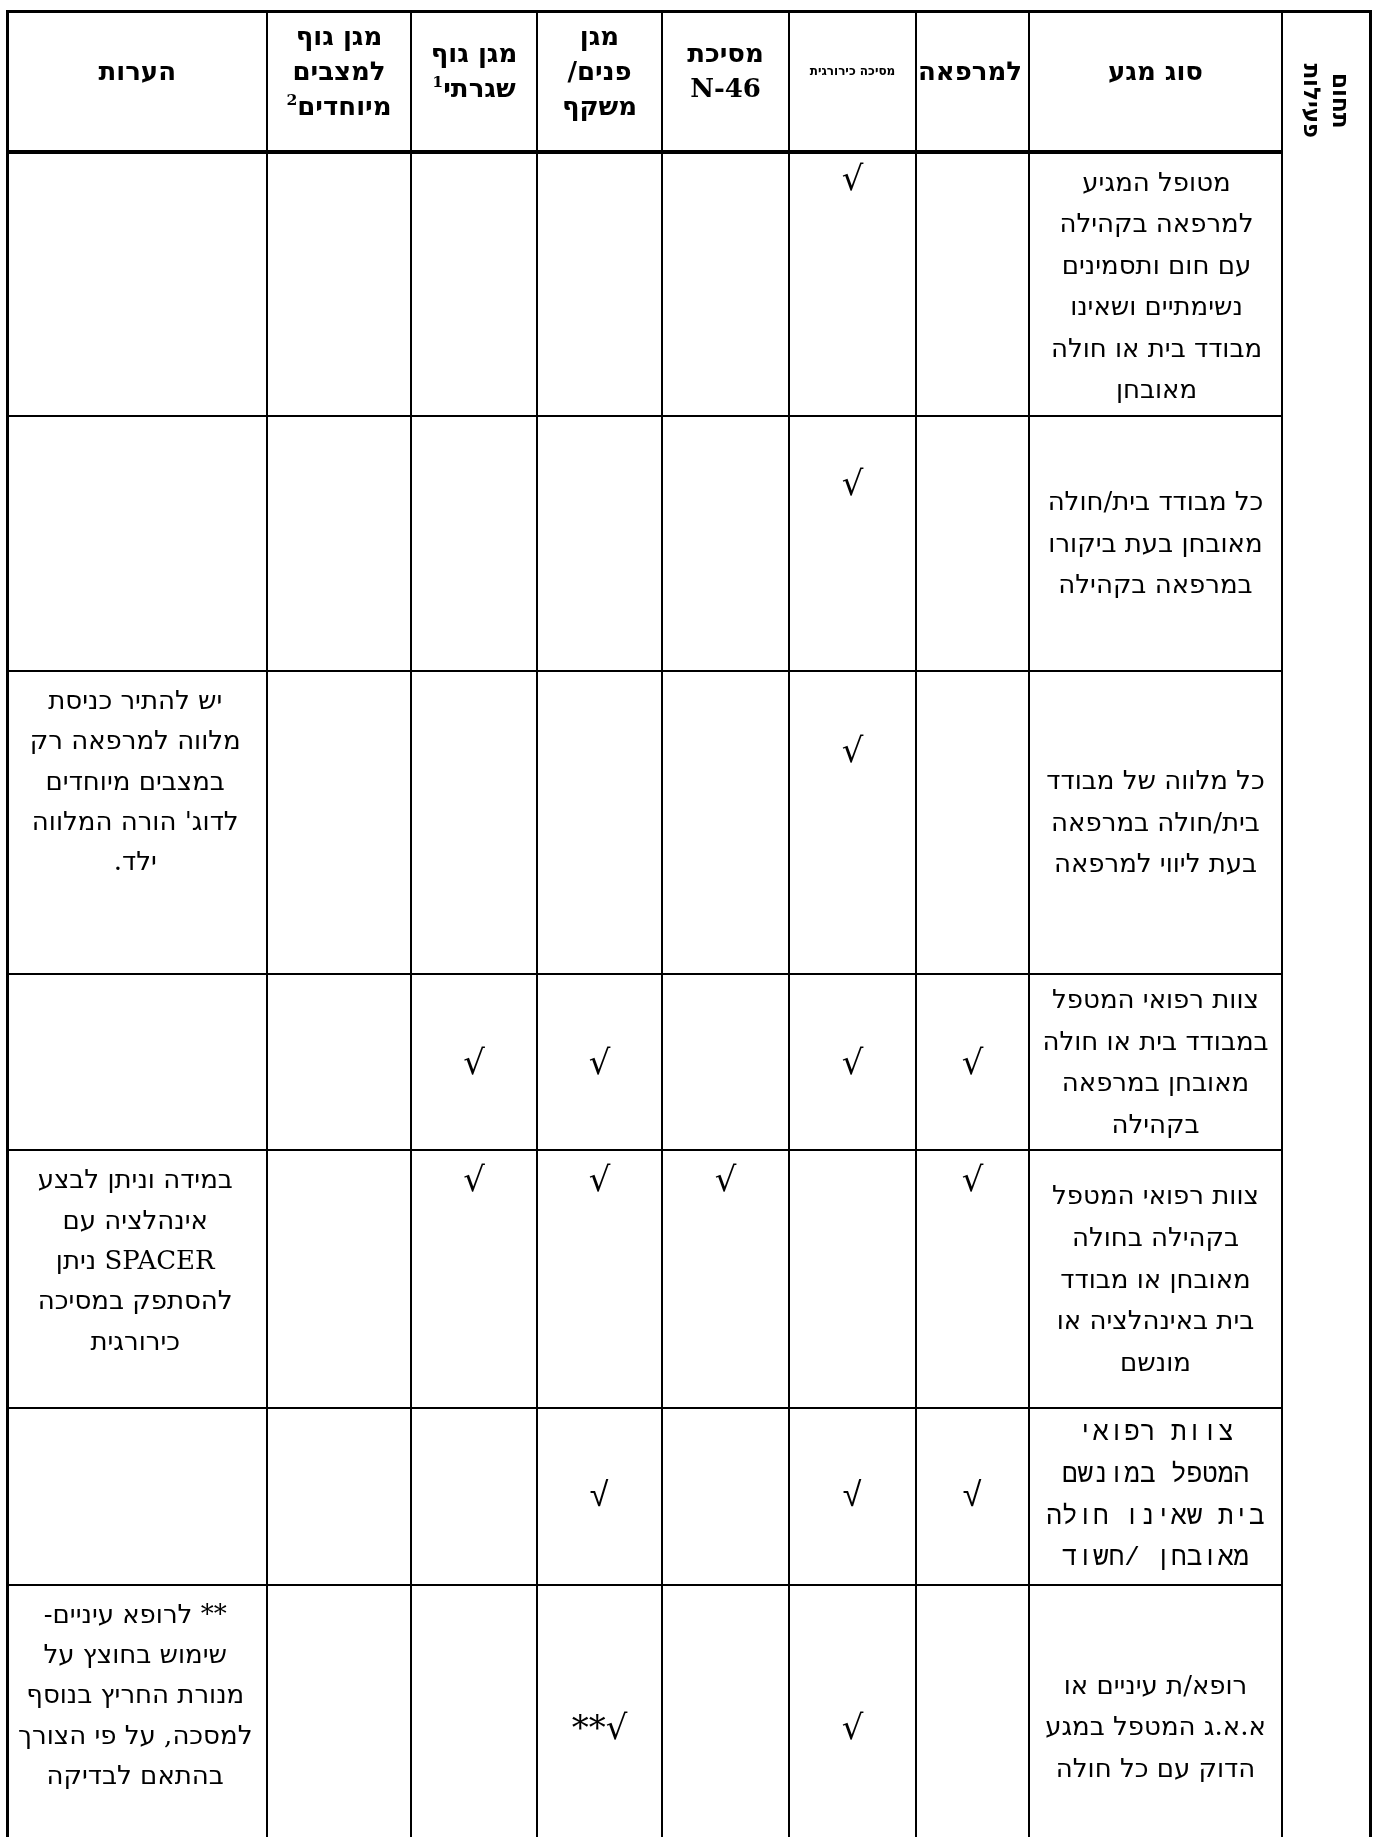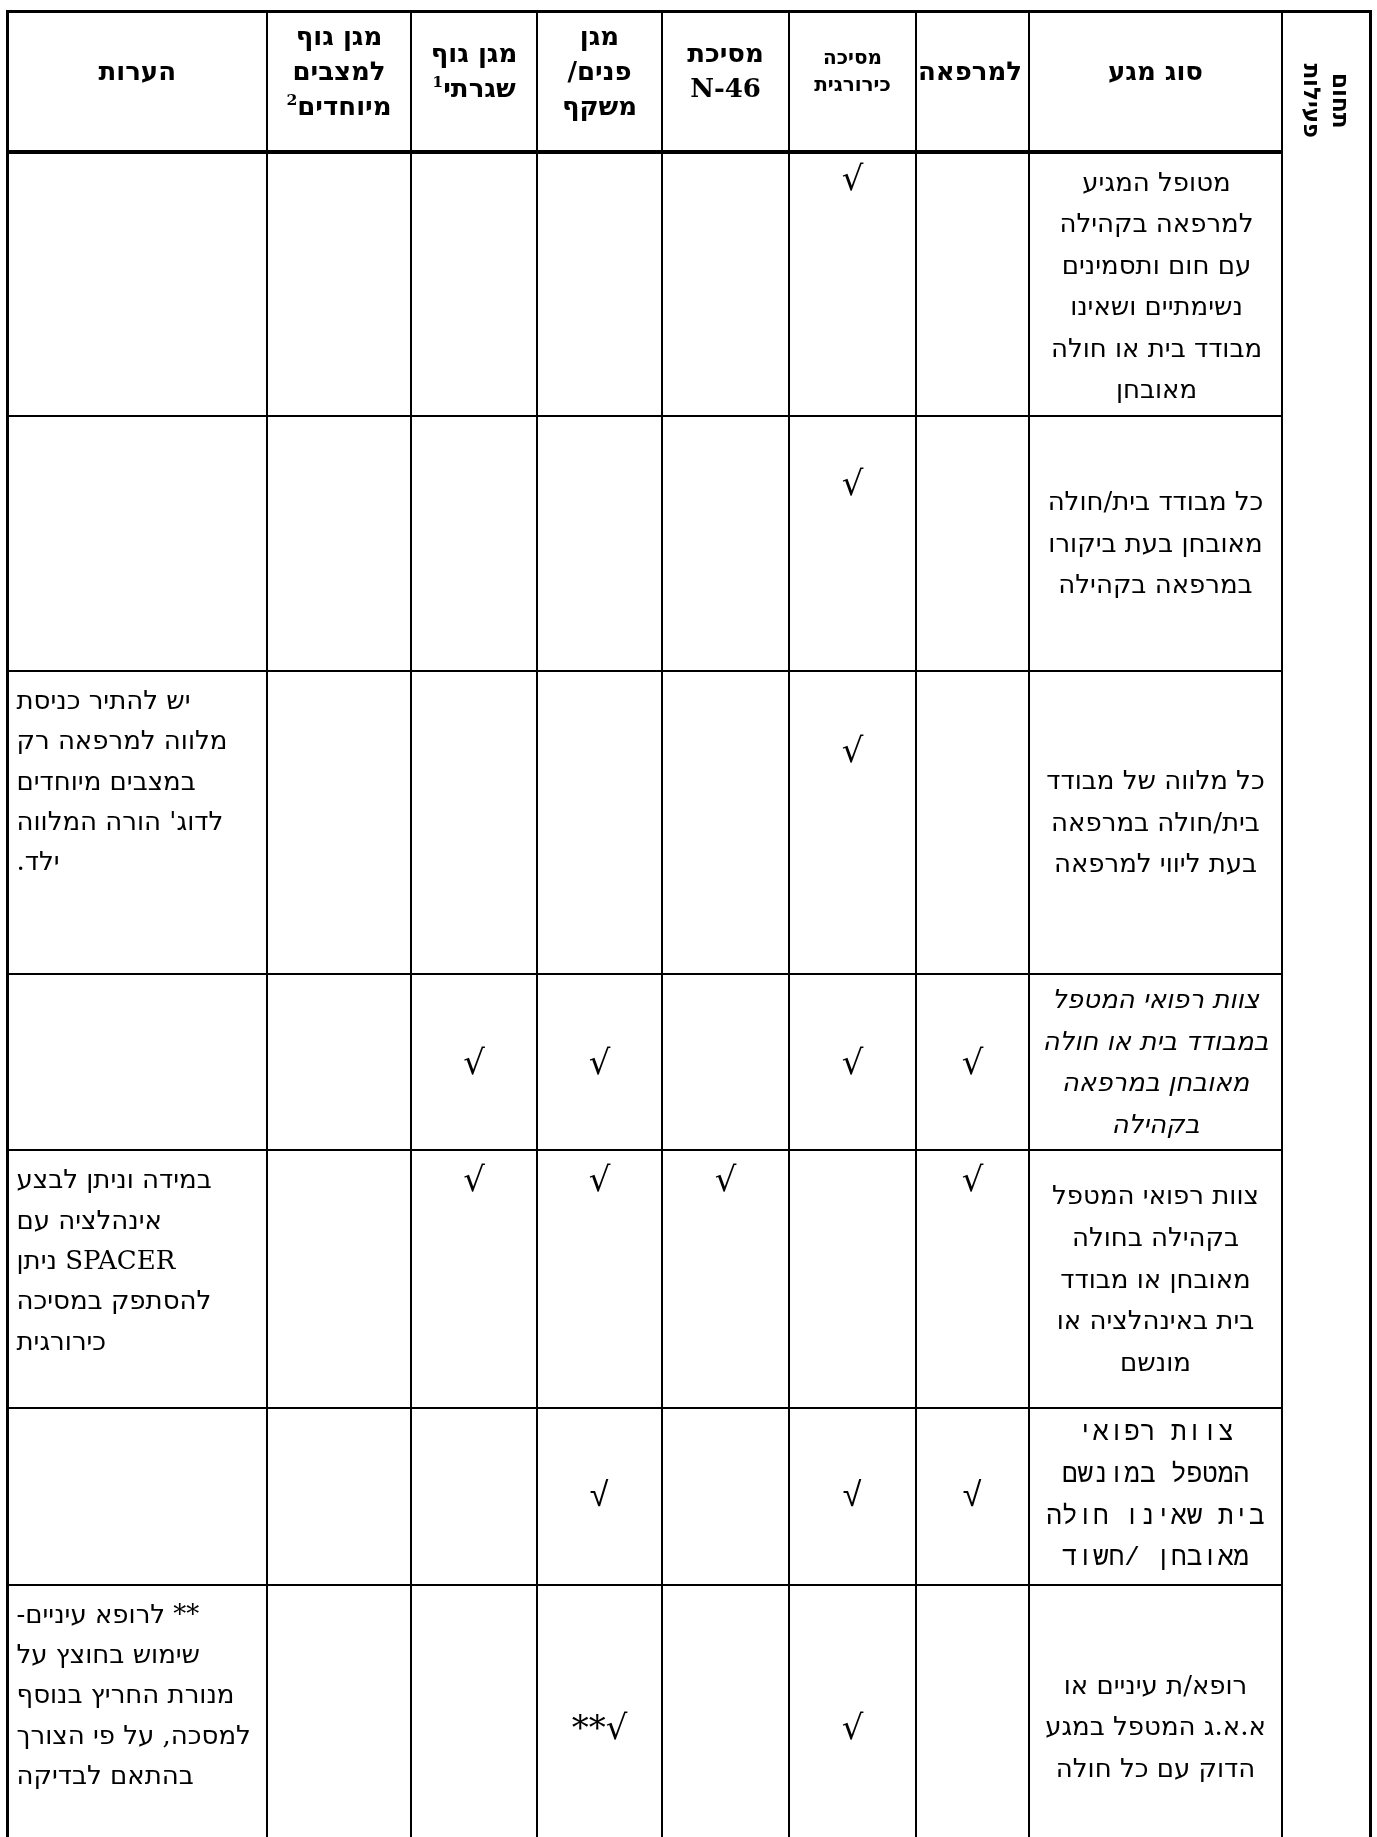--- a/index.html
+++ b/index.html
@@ -33,21 +33,21 @@
   tr.hdr{ height:140px; }
   th{
     font-weight:bold;
     font-size:26px;
     line-height:1.35;
     text-align:center;
     vertical-align:middle;
     padding:4px 6px 24px 6px;
     background:#fff;
   }
-  th.small{ font-size:20px; }
+  th.small{ font-size:12px; }
   th sup{ font-size:60%; }
 
   
   td.domain{
     vertical-align:top;
     padding:0;
   }
   .vwrap{
     height:175px;
     display:flex;
@@ -66,40 +66,40 @@
 
   
   td.contact{
     text-align:center;
     vertical-align:middle;
     font-size:26px;
     line-height:1.6;
     padding:4px 10px;
   }
   td.notes{
-    text-align:left;
+    text-align:center;
     vertical-align:top;
     font-size:26px;
     line-height:1.55;
     padding:8px 12px 4px 8px;
   }
   td.chk{
     text-align:center;
     vertical-align:middle;
     font-size:34px;
     font-weight:normal;
     padding:0 4px;
   }
   td.chk span{ unicode-bidi:isolate; direction:ltr; }
 
   
   tr.r1{ height:218px; }
   tr.r2{ height:255px; }
   tr.r3{ height:303px; }
-  tr.r4{ height:173px;font-style:italic; }
+  tr.r4{ height:173px; }
   tr.r5{ height:258px; }
   tr.r6{ height:155px;font-family:Liberation Mono, monospace; }
   tr.r7{ height:285px; }
 
   
   tr.r1 td.contact{ vertical-align:top; padding-top:8px;padding-left:12px; }
   tr.r1 td.chk{ vertical-align:top; padding-top:4px; }
   tr.r2 td.chk{ vertical-align:top; padding-top:46px; }
   tr.r3 td.chk{ vertical-align:top; padding-top:58px; }
   tr.r5 td.chk{ vertical-align:top; padding-top:8px; }

